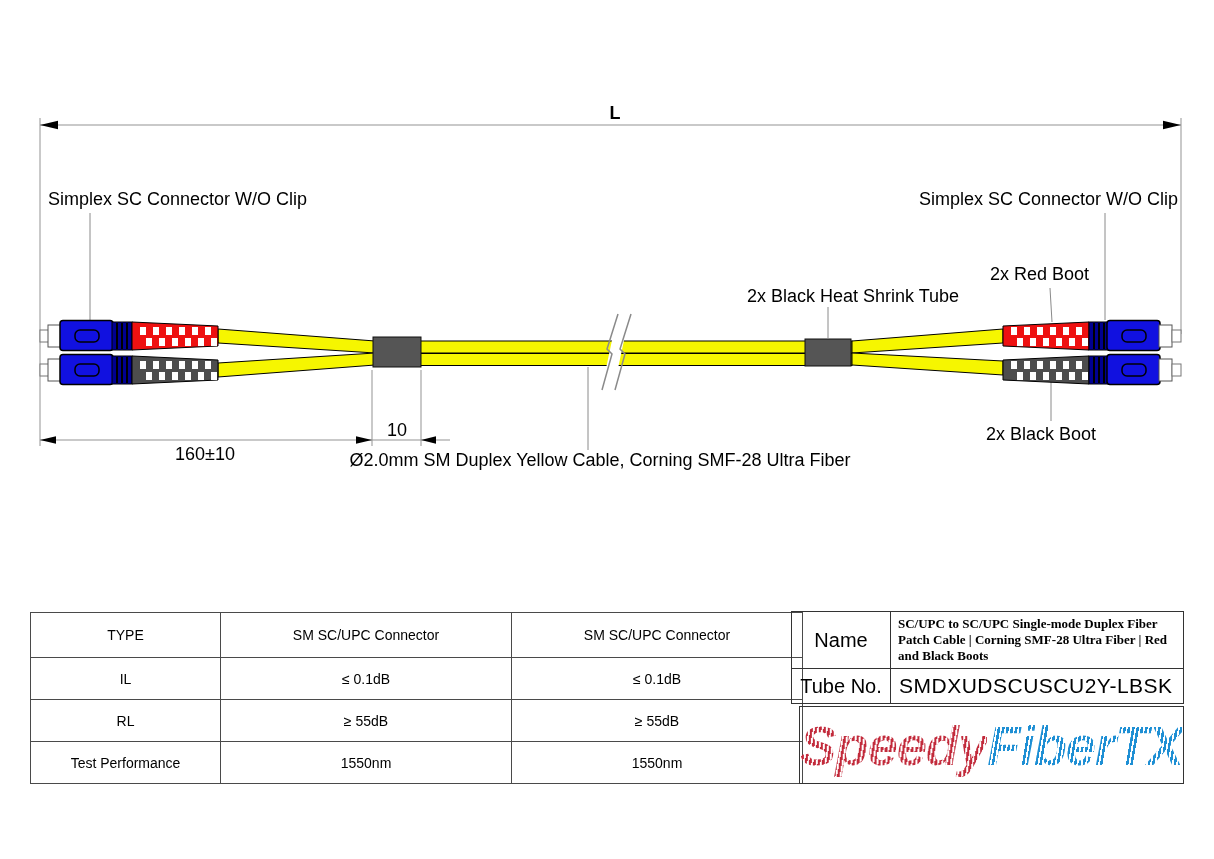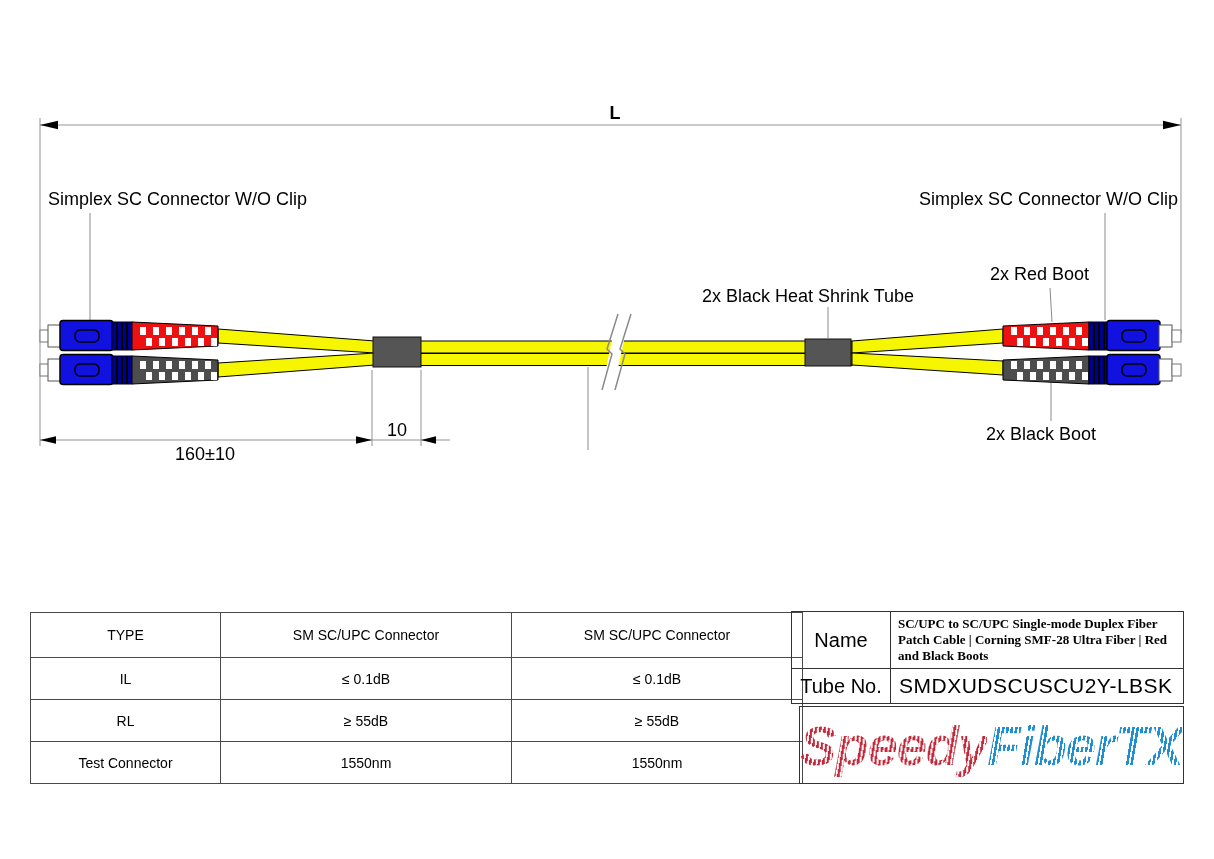--- a/index.html
+++ b/index.html
@@ -162,26 +162,27 @@
       <rect x="1172" y="364" width="9" height="12" fill="#fff" stroke="#777"></rect>
     </g>
   </svg>
 
   <div class="lbl center bold" style="left:585px;top:103px;width:60px;">L</div>
 
   <div class="lbl" style="left:48px;top:189px;">Simplex SC Connector W/O Clip</div>
 
   <div class="lbl right" style="right:36px;top:189px;width:280px;">Simplex SC Connector W/O Clip</div>
 
-  <div class="lbl center" style="left:688px;top:286px;width:240px;">2x Black Heat Shrink Tube</div>
+  <div class="lbl center" style="left:733px;top:286px;width:240px;">2x Black Heat Shrink Tube</div>
 
   <div class="lbl" style="left:990px;top:264px;">2x Red Boot</div>
 
   <div class="lbl" style="left:986px;top:424px;">2x Black Boot</div>
 
+  <div class="lbl center" style="left:290px;top:450px;width:620px;">Ø2.0mm SM Duplex Yellow Cable, Corning SMF-28 Ultra Fiber</div>
 
   <div class="lbl center" style="left:120px;top:444px;width:170px;">160±10</div>
 
   <div class="lbl center" style="left:372px;top:420px;width:50px;">10</div>
 
 
   <table id="perf-table">
     <tbody>
         <tr class="hrow">
       <td class="c0">TYPE</td>
@@ -192,21 +193,21 @@
       <td>IL</td>
       <td>≤ 0.1dB</td>
       <td>≤ 0.1dB</td>
     </tr>
     <tr class="drow">
       <td>RL</td>
       <td>≥ 55dB</td>
       <td>≥ 55dB</td>
     </tr>
     <tr class="drow">
-      <td>Test Connector</td>
+      <td>Test Performance</td>
       <td>1550nm</td>
       <td>1550nm</td>
     </tr>
   </tbody>
     </table>
 
   <div id="title-block">
     <table class="tb-table">
       <tbody>
           <tr style="height:57px;">

